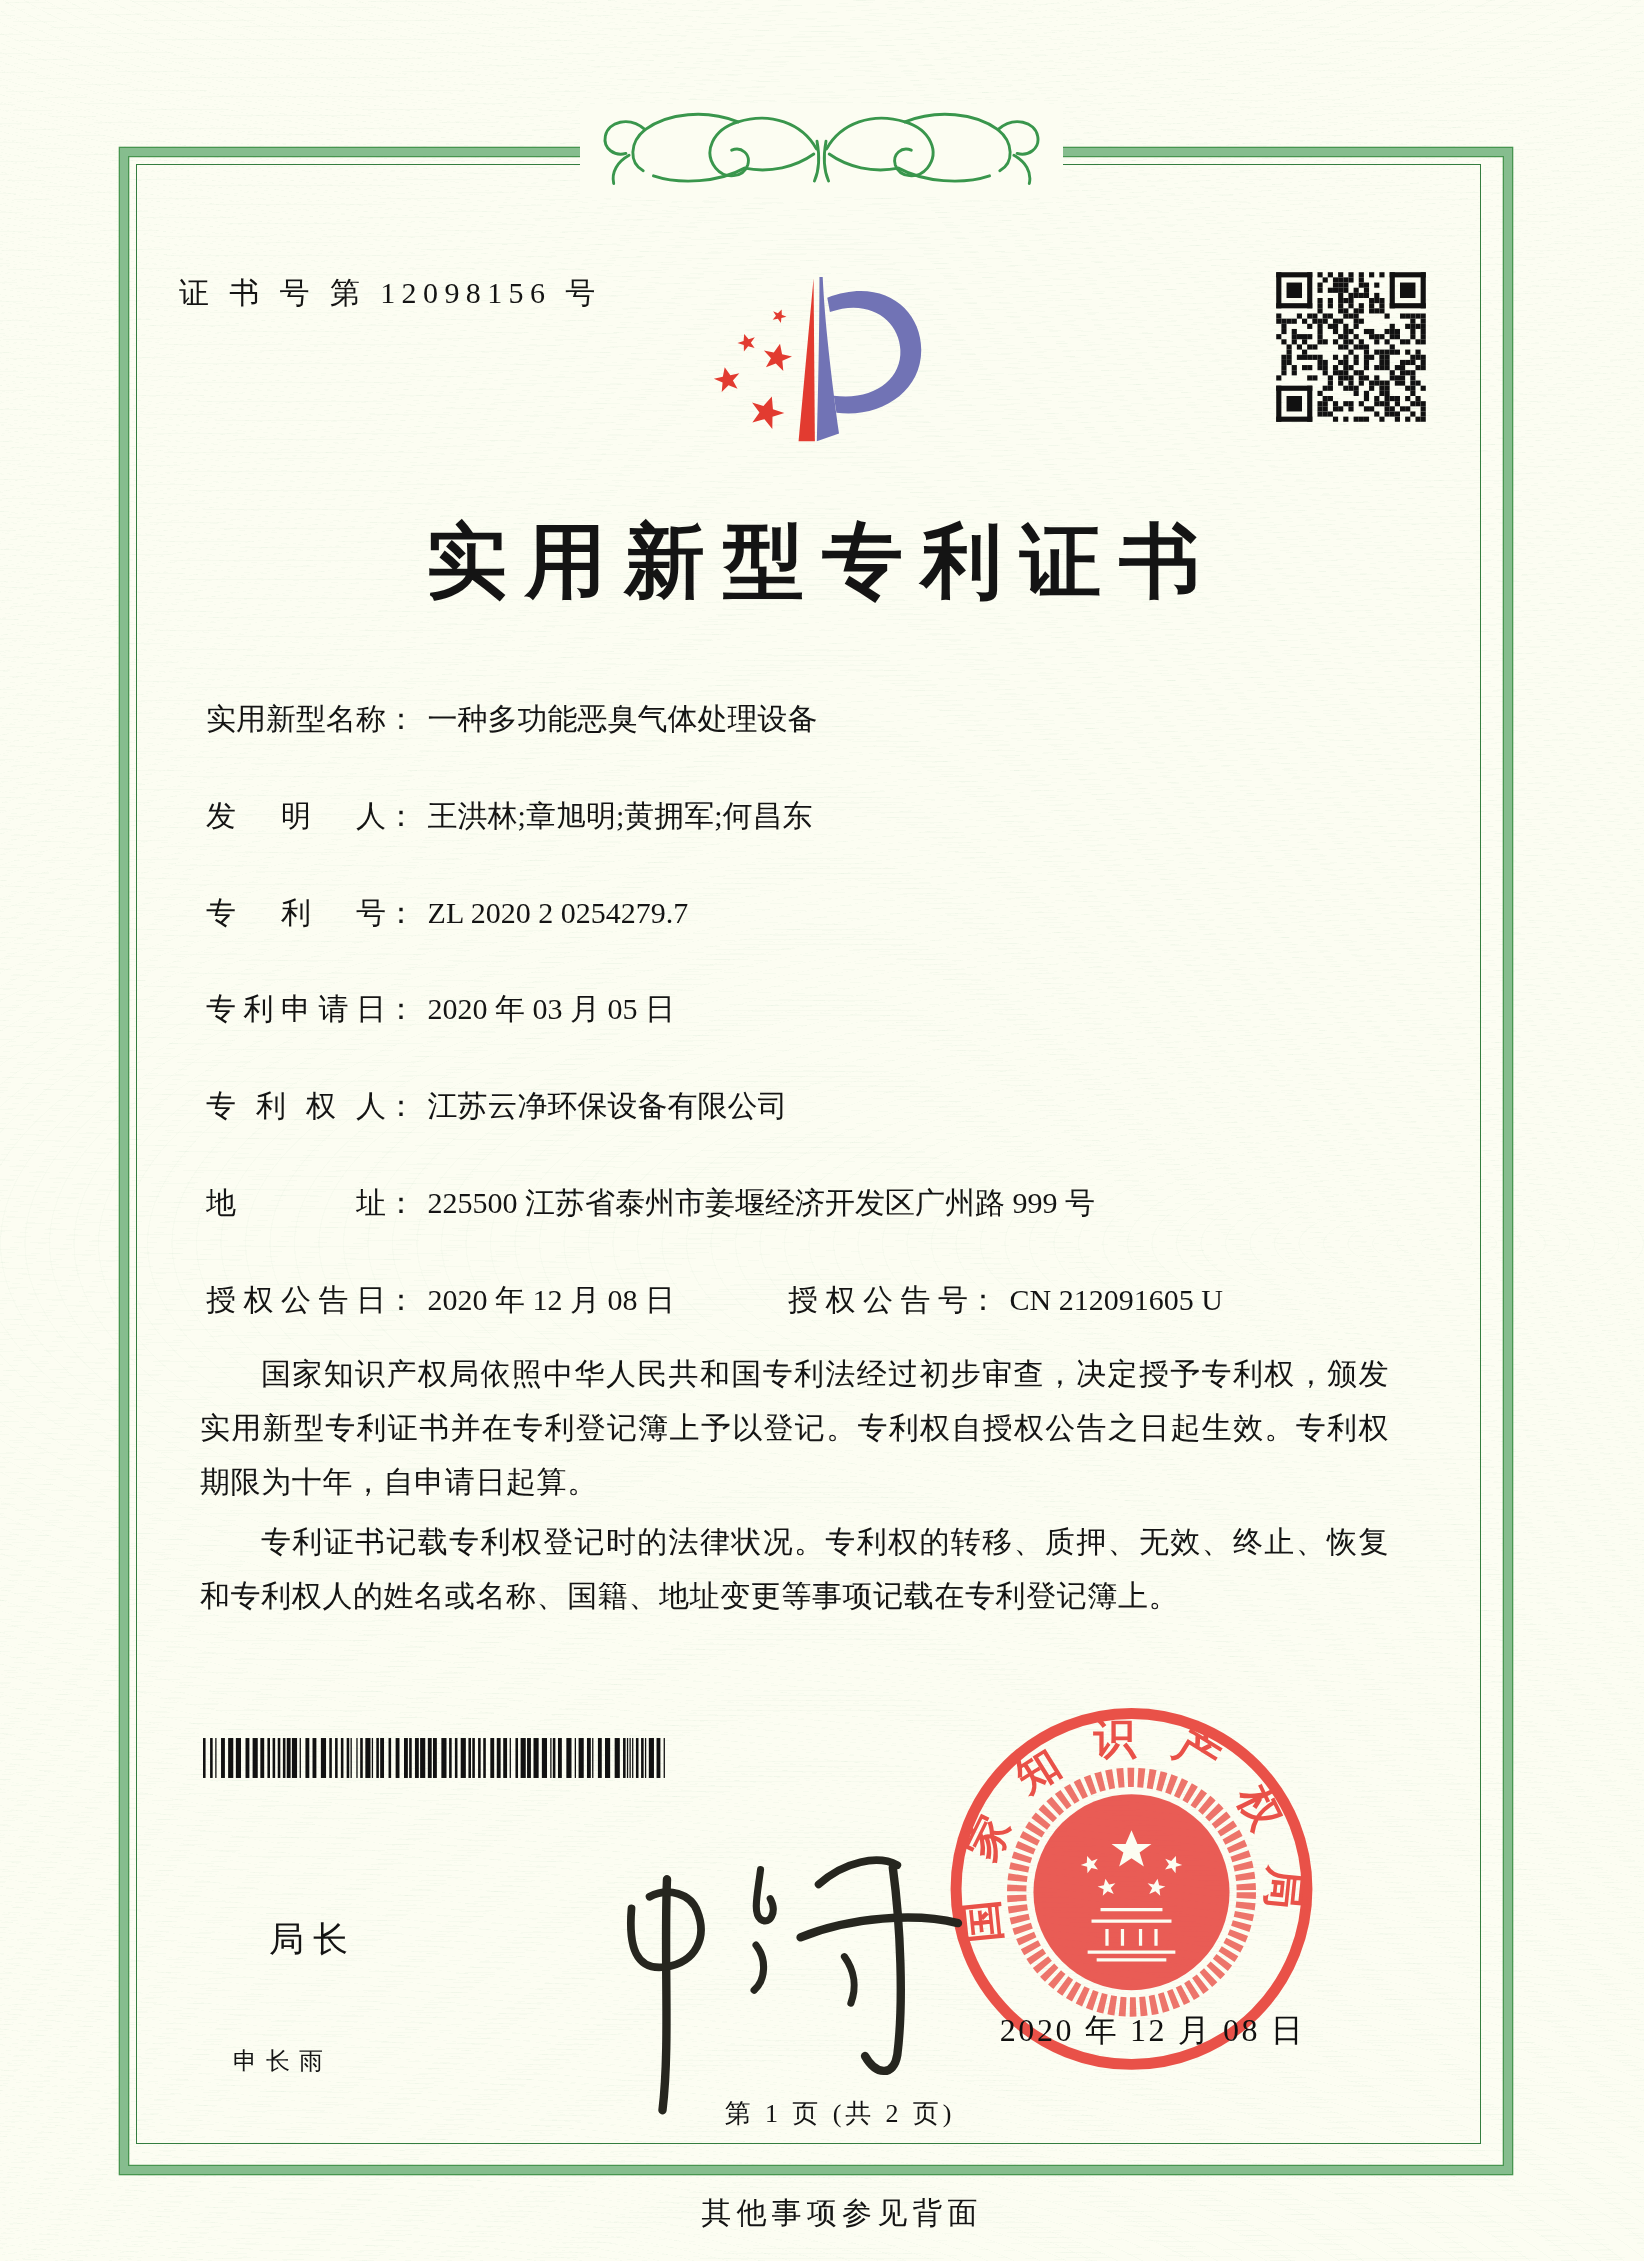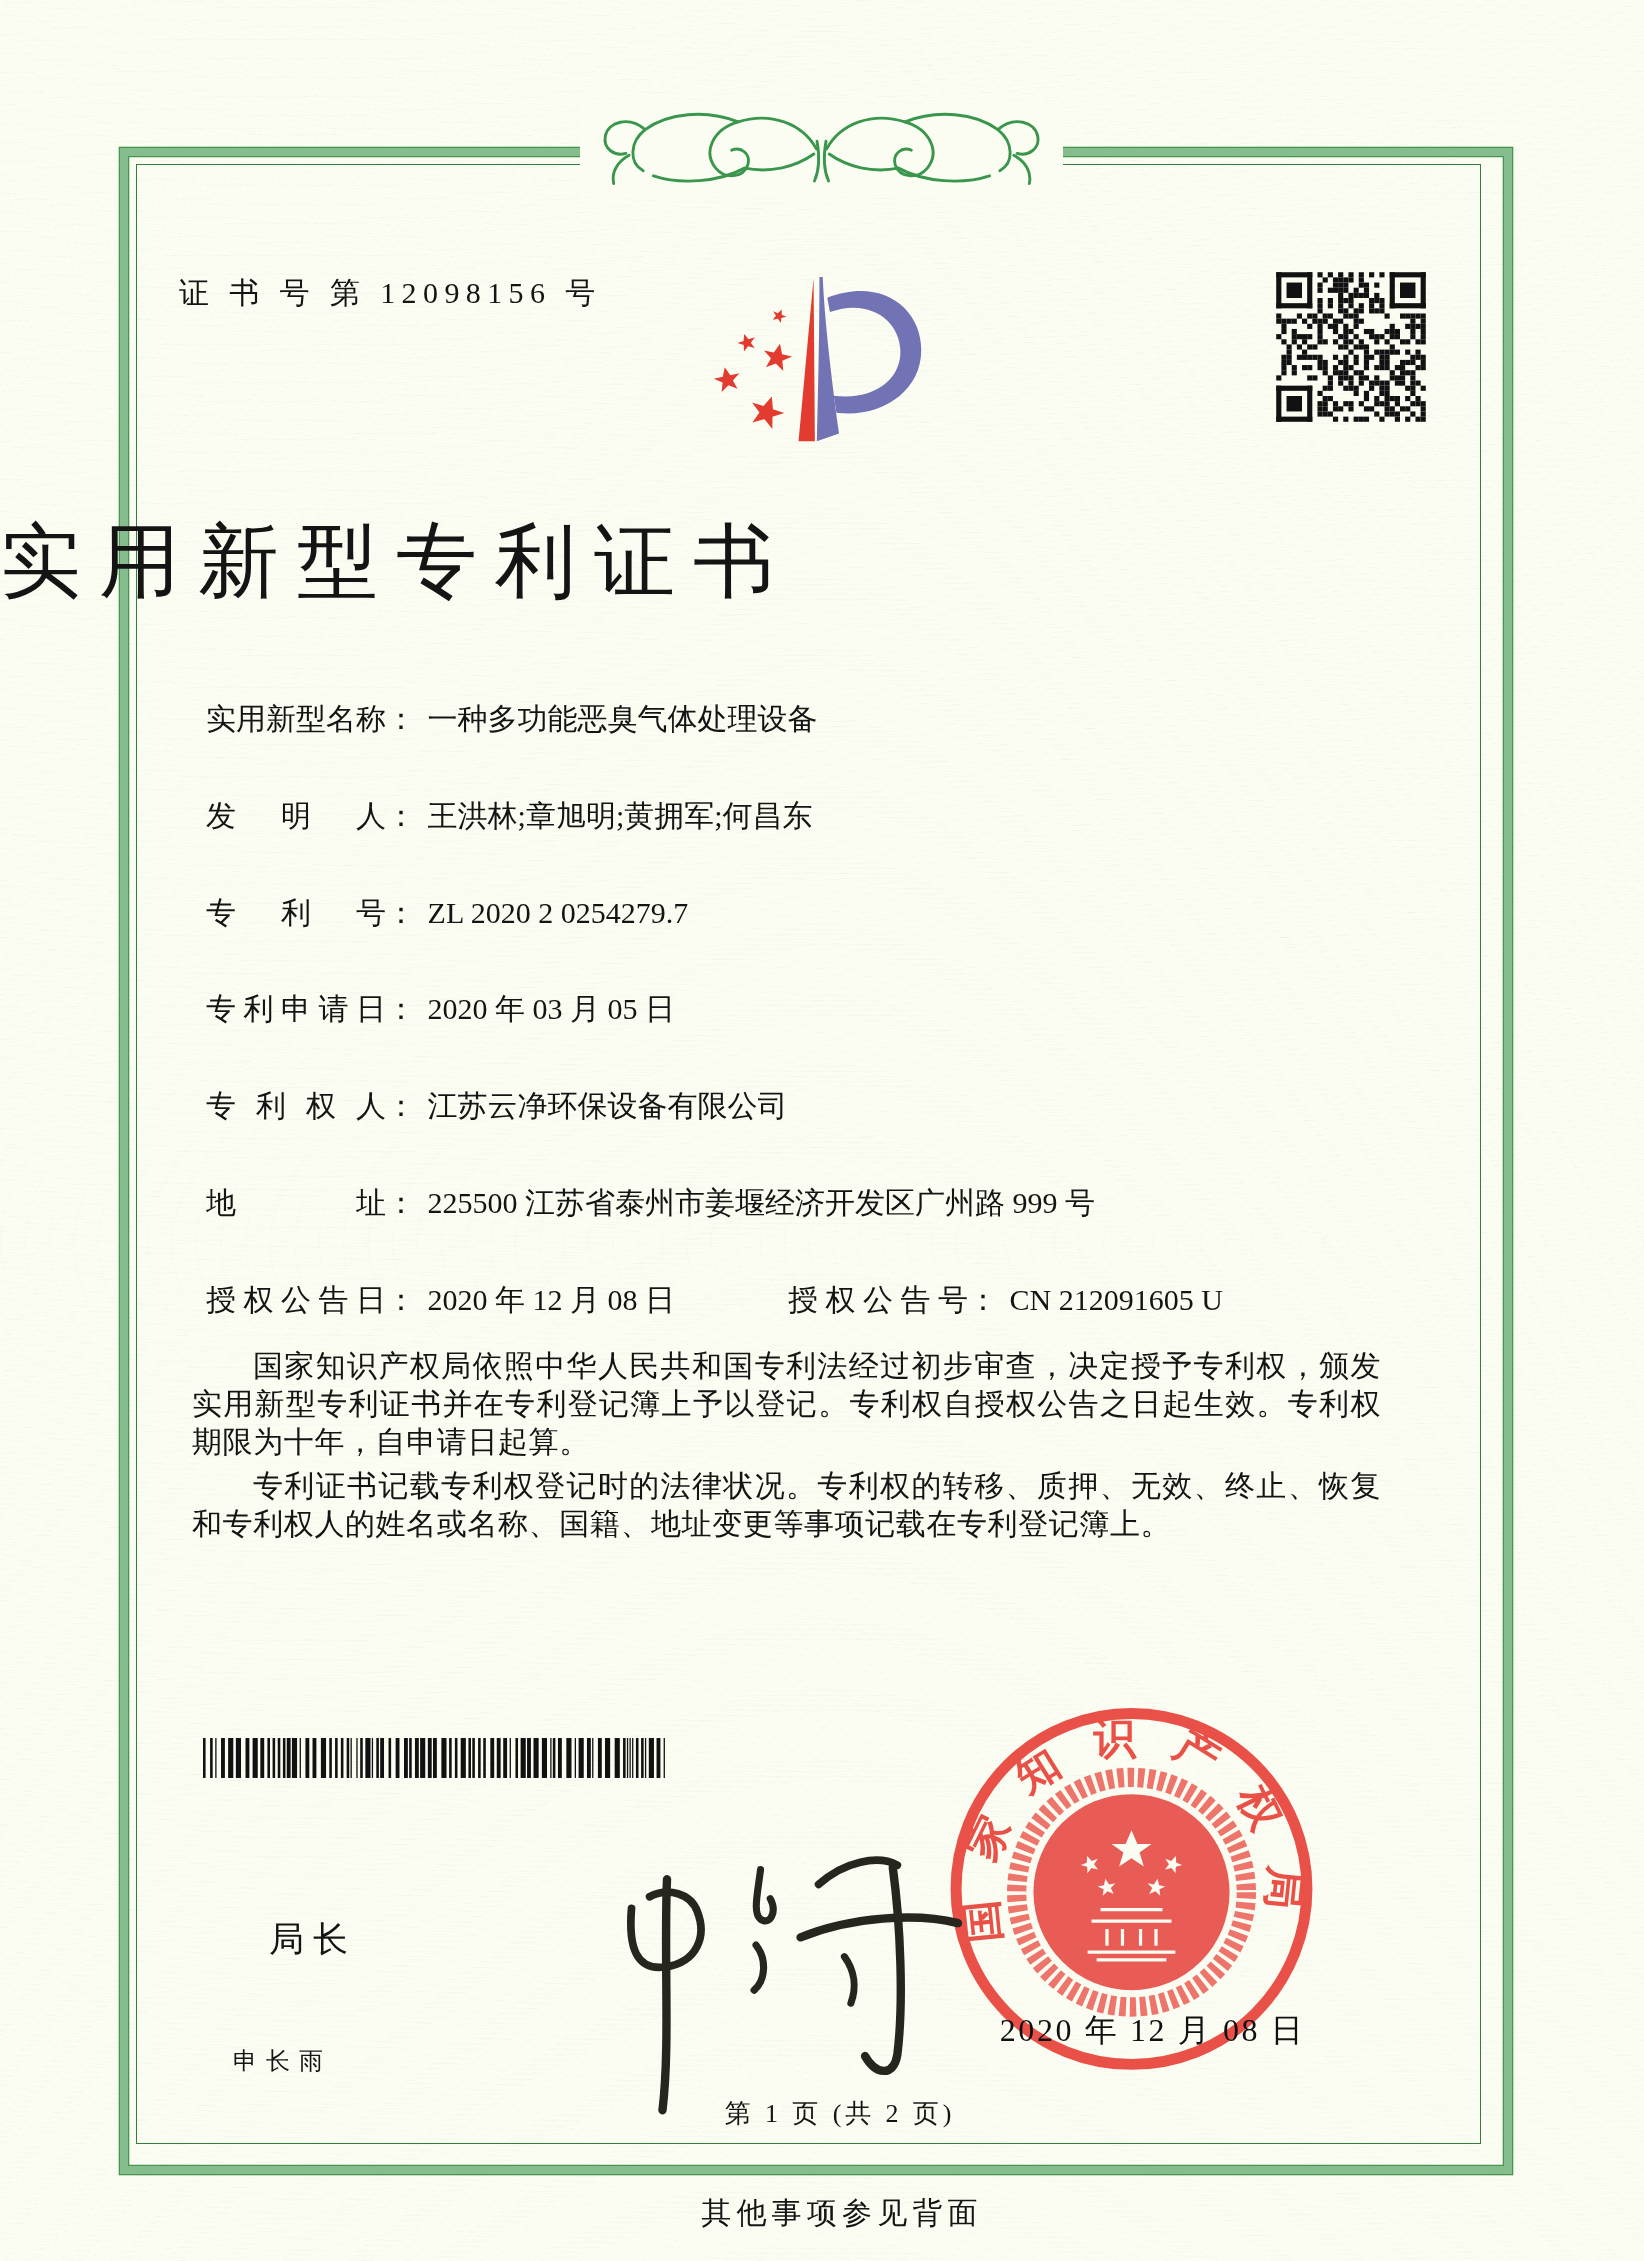--- a/index.html
+++ b/index.html
@@ -21,30 +21,30 @@
     box-shadow:0 0 0 1.3px #47954f, inset 0 0 0 1.3px #47954f;}
   .frame-inner{position:absolute;left:136px;top:164px;width:1343px;height:1978px;
     border:1.9px solid #347d3f;}
   
   .ornament{position:absolute;left:580px;top:104px;width:483px;height:93px;
     background:#fcfdf2;z-index:3;}
   
   .cert-no{position:absolute;left:179px;top:273px;font-size:30px;letter-spacing:6.4px;z-index:4;}
   .logo{position:absolute;left:685px;top:258px;width:248px;height:197px;z-index:4;}
   .qr{position:absolute;left:1273px;top:269px;width:156px;height:156px;z-index:4;}
-  .title{position:absolute;left:0;right:0;top:508px;text-align:left;
-    font-size:81px;font-weight:400;letter-spacing:18px;z-index:4;}
+  .title{position:absolute;left:0;right:0;top:508px;text-align:center;
+    font-size:81px;font-weight:700;letter-spacing:18px;z-index:4;}
   
   .row{position:absolute;left:206px;font-size:30px;white-space:nowrap;z-index:4;}
   .lbl{display:inline-block;width:180px;text-align:justify;text-align-last:justify;vertical-align:bottom;}
   .colon{display:inline-block;margin-right:11.6px;}
   .grant2{position:absolute;left:582px;top:0;white-space:nowrap;}
   
-  .body-text{position:absolute;left:192px;top:1347px;width:1189px;
-    font-size:30px;line-height:38px;text-align:justify;letter-spacing:0.6px;z-index:4;}
+  .body-text{position:absolute;left:200px;top:1347px;width:1189px;
+    font-size:30px;line-height:54px;text-align:justify;letter-spacing:0.6px;z-index:4;}
   .body-text p{margin:0;text-indent:61px;}
   .body-text p + p{margin-top:6.4px;}
   
   .barcode{position:absolute;left:203px;top:1738px;width:469px;height:40px;z-index:4;}
   .director-label{position:absolute;left:233px;top:1916px;font-size:35px;letter-spacing:9px;z-index:4;margin-left:36px;}
   .director-name{position:absolute;left:233px;top:2045px;font-size:24px;letter-spacing:9px;z-index:4;}
   .signature{position:absolute;left:567px;top:1834px;width:400px;height:297px;z-index:5;}
   .seal{position:absolute;left:938px;top:1689px;width:387px;height:387px;opacity:.93;z-index:4;}
   .seal-date{position:absolute;left:972px;top:2009px;width:361px;text-align:center;
     font-size:32px;letter-spacing:2.6px;color:#101010;z-index:6;white-space:nowrap;}

